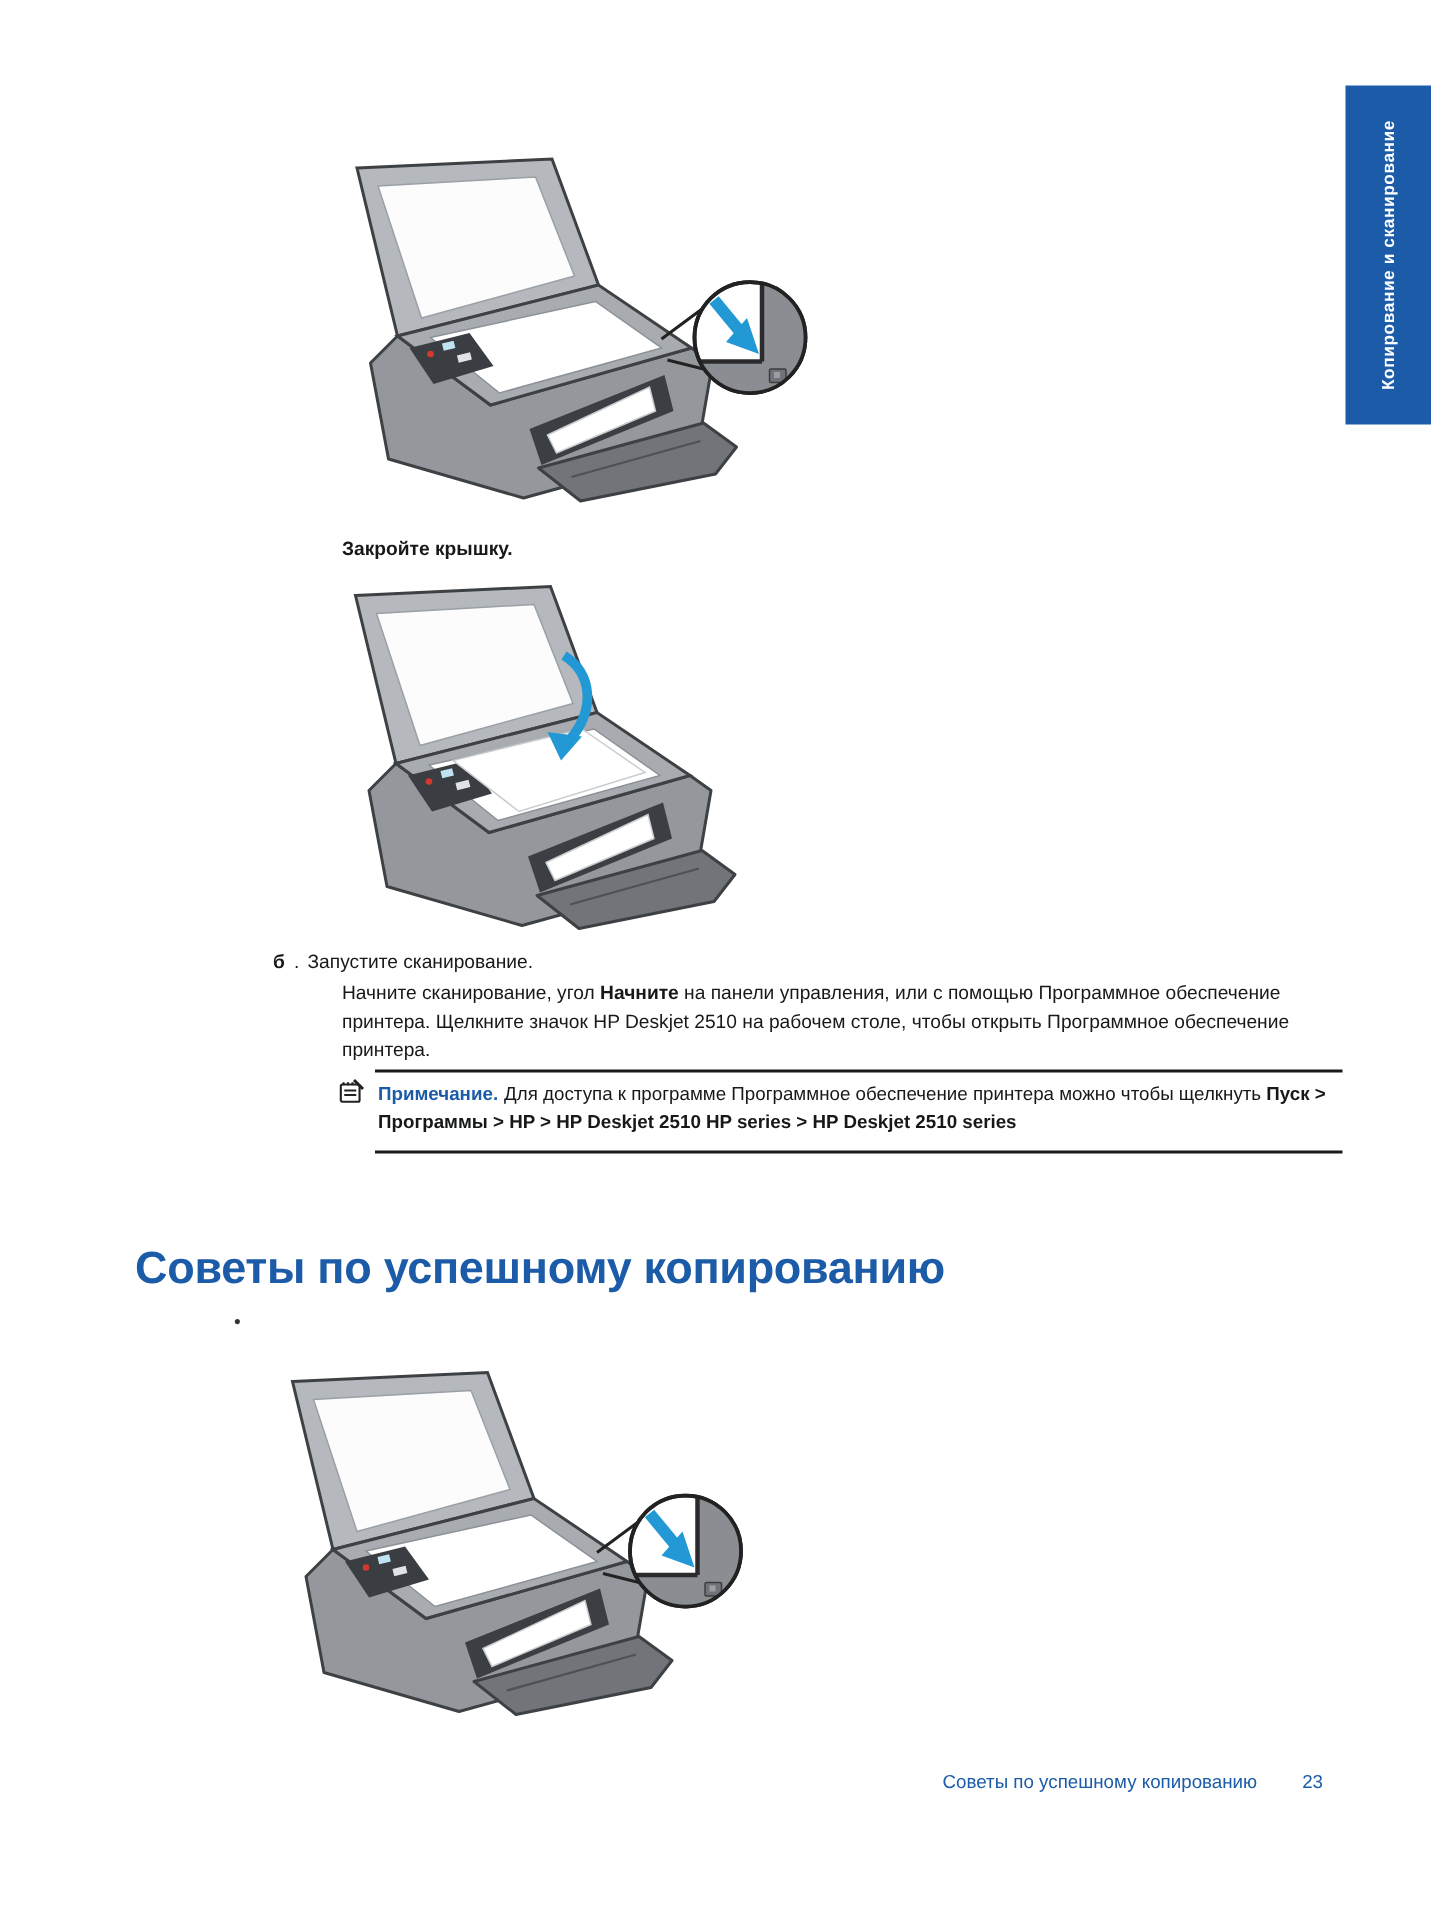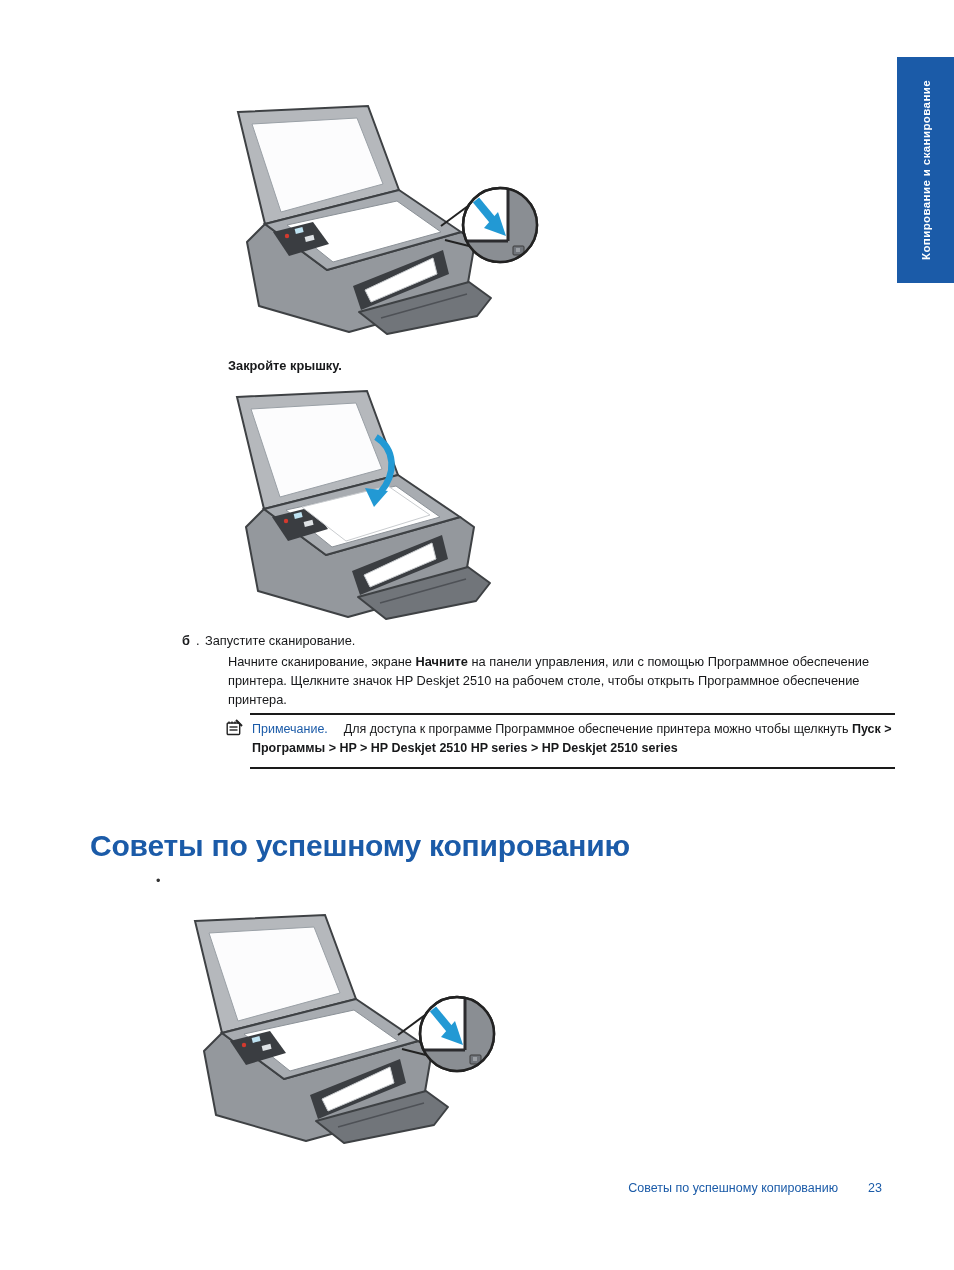--- a/index.html
+++ b/index.html
@@ -30,21 +30,21 @@
   .step-label{font-weight:bold;width:14px;}
   .step-dot{width:9px;}
   .para1{position:absolute;left:228px;top:652px;width:668px;}
   .note{position:absolute;left:226px;top:713px;width:672px;}
   .note-icon{position:absolute;left:0;top:6px;width:17px;height:17px;}
   .note-body{
     margin-left:24px;width:645px;box-sizing:border-box;
     border-top:2px solid #1a1a1a;border-bottom:2px solid #1a1a1a;
     padding:5px 2px 9px 2px;font-size:12.5px;line-height:19px;
   }
-  .note-label{color:var(--accent,#1b5ba8);font-weight:normal;margin-right:16px;text-align:center;}
+  .note-label{color:var(--accent,#1b5ba8);font-weight:bold;margin-right:4px;text-align:center;}
   .para2{position:absolute;left:228px;top:769px;width:668px;}
   .h1{
     position:absolute;left:90px;top:829px;
     font-size:30px;font-weight:bold;color:var(--accent,#1b5ba8);letter-spacing:-.2px;
   }
   .bullet-row{position:absolute;left:156px;top:871px;width:700px;display:flex;}
   .bullet-dot{width:24px;font-size:12.8px;color:#333;}
   .footer{
     position:absolute;top:1181px;right:72px;display:flex;gap:30px;
     font-size:12.5px;color:var(--accent,#1b5ba8);
@@ -164,21 +164,21 @@
   <svg class="fig fig2" viewBox="0 0 316 252">
     <use href="#fig-close"></use>
   </svg>
 
   <div class="body-text step-row">
     <span class="step-label">б</span>
     <span class="step-dot">.</span>
     <span>Запустите сканирование.</span>
   </div>
 
-  <div class="body-text para1"><span>Начните сканирование, экране </span><b>Начните</b><span> на панели управления, или с помощью Программное обеспечение принтера. Щелкните значок HP Deskjet 2510 на рабочем столе, чтобы открыть Программное обеспечение принтера.</span></div>
+  <div class="body-text para1"><span>Начните сканирование, угол </span><b>Начните</b><span> на панели управления, или с помощью Программное обеспечение принтера. Щелкните значок HP Deskjet 2510 на рабочем столе, чтобы открыть Программное обеспечение принтера.</span></div>
 
   <div class="note">
     <svg class="note-icon" viewBox="0 0 17 17">
       <use href="#note-pad"></use>
     </svg>
     <div class="note-body">
       <span class="note-label">Примечание.</span><span><span>Для доступа к программе Программное обеспечение принтера можно чтобы щелкнуть </span><b>Пуск &gt; Программы &gt; HP &gt; HP Deskjet 2510 HP series &gt; HP Deskjet 2510 series</b></span>
     </div>
   </div>
 

